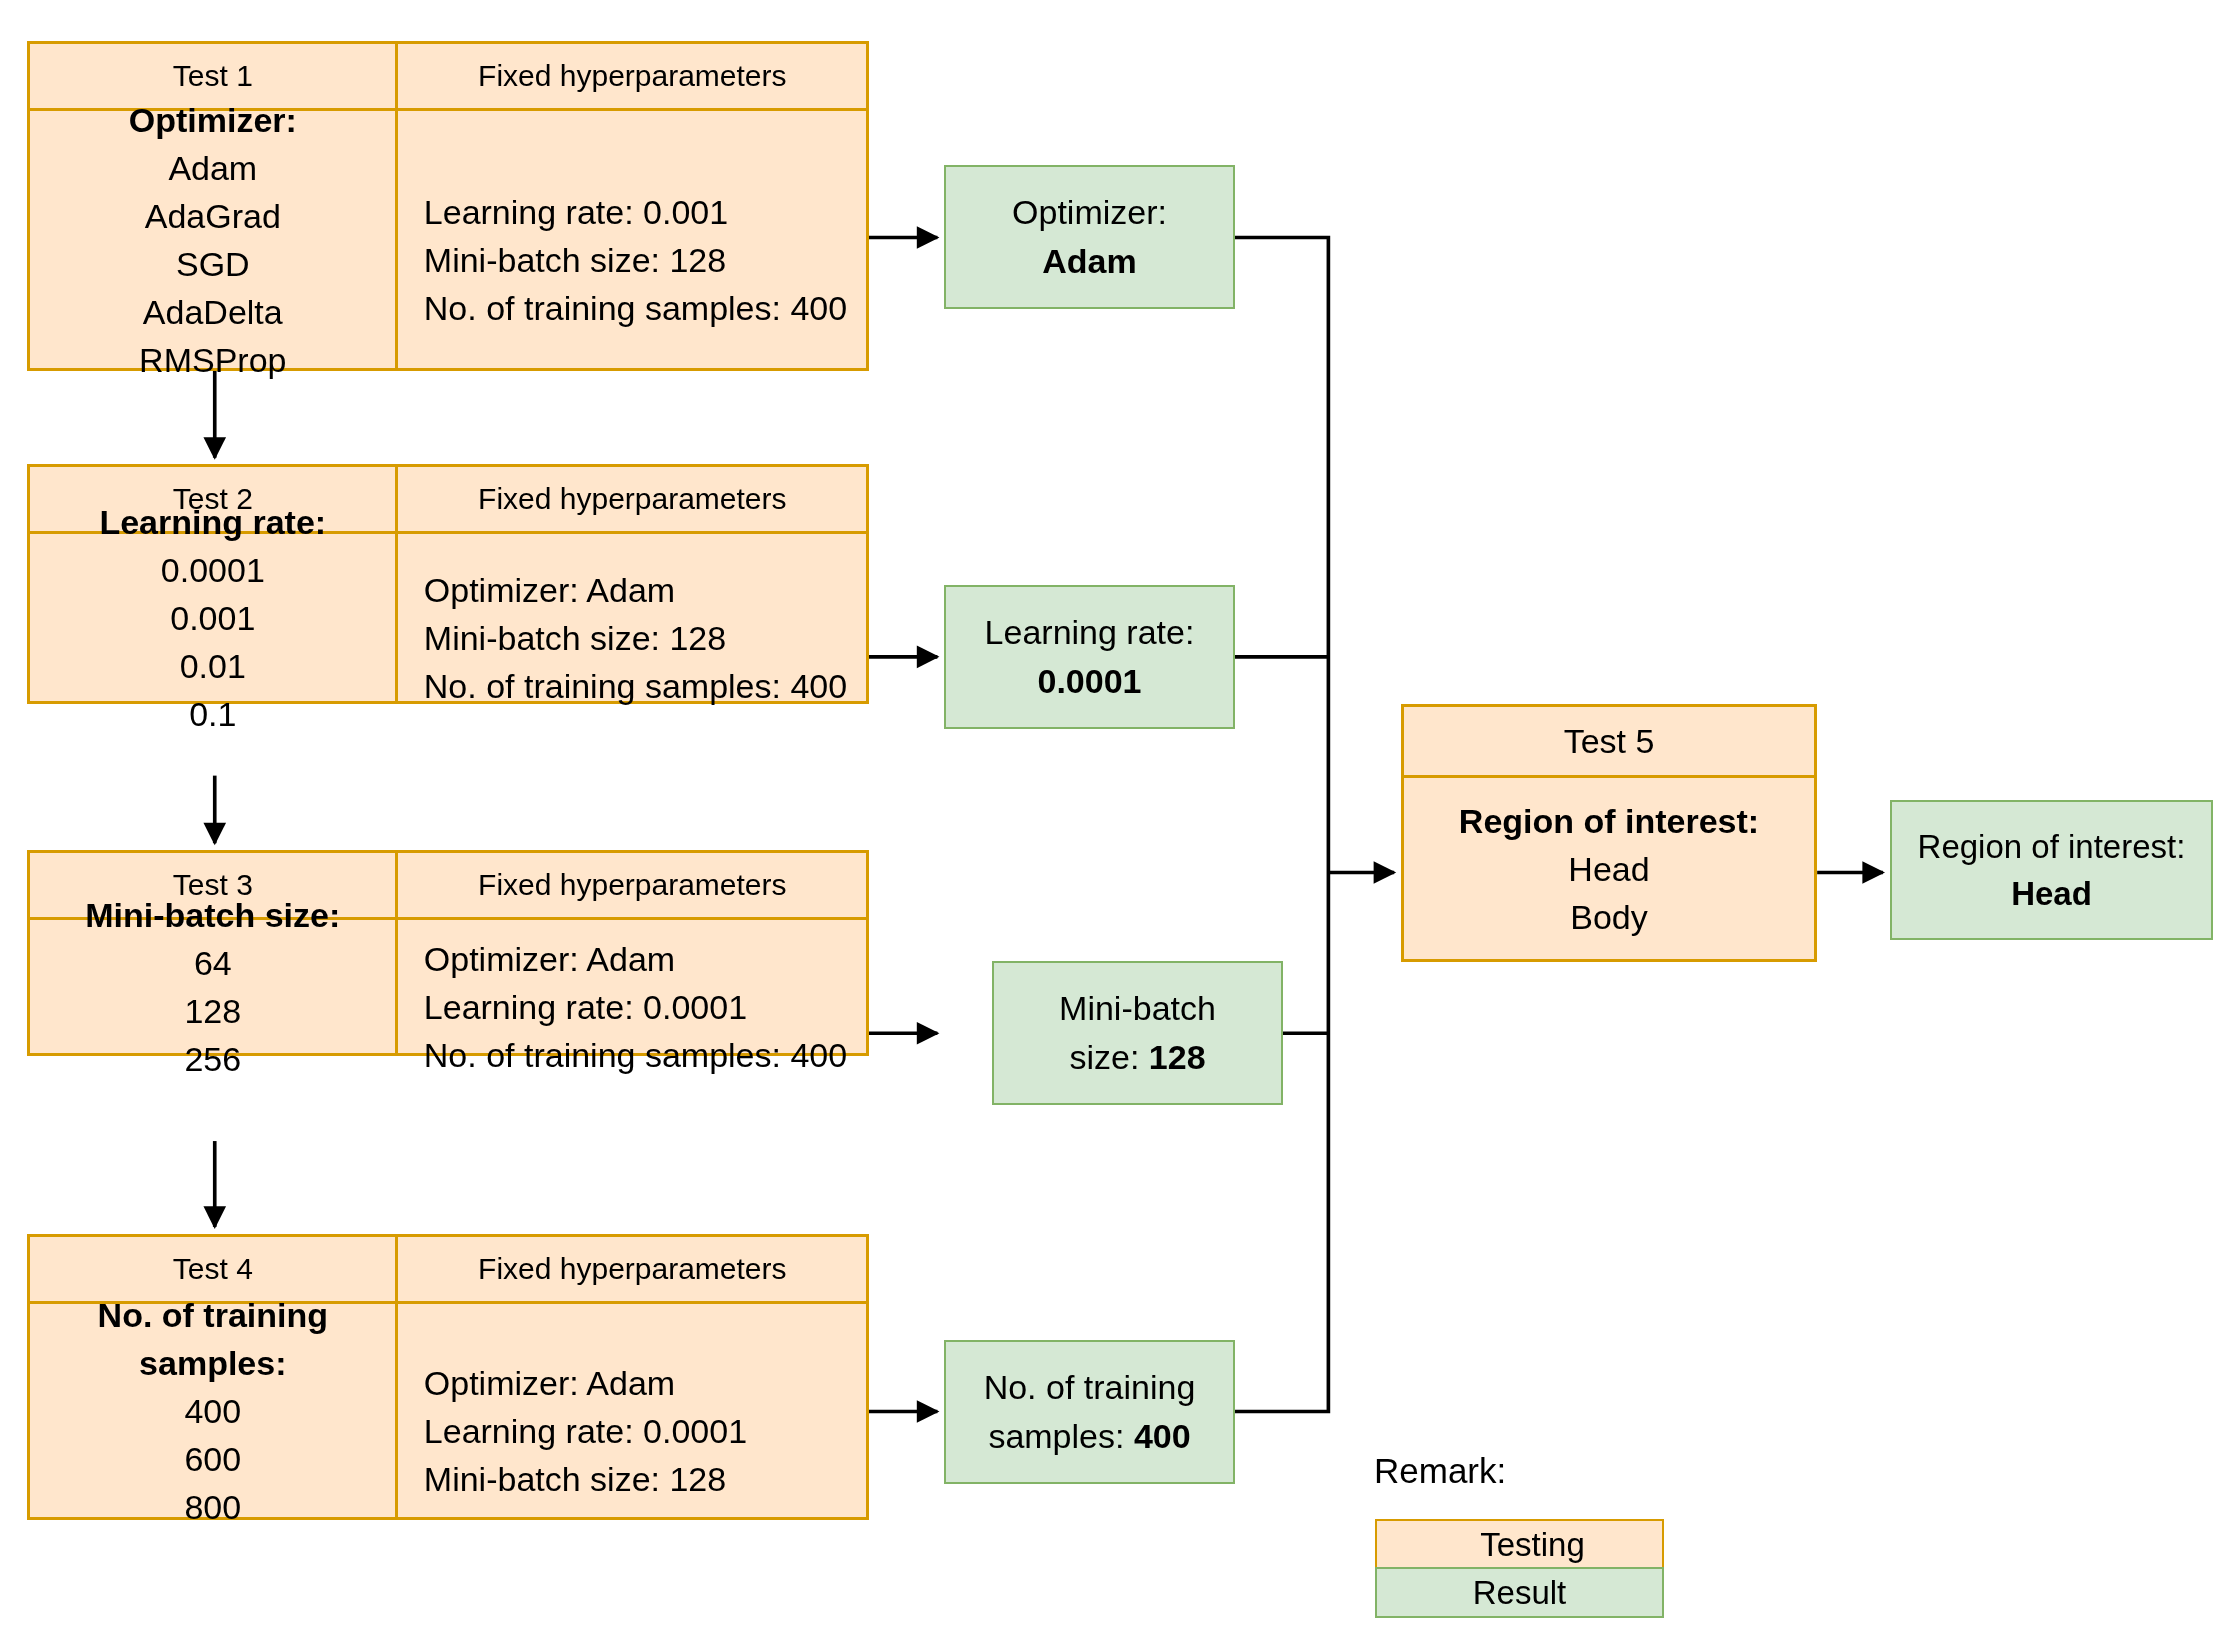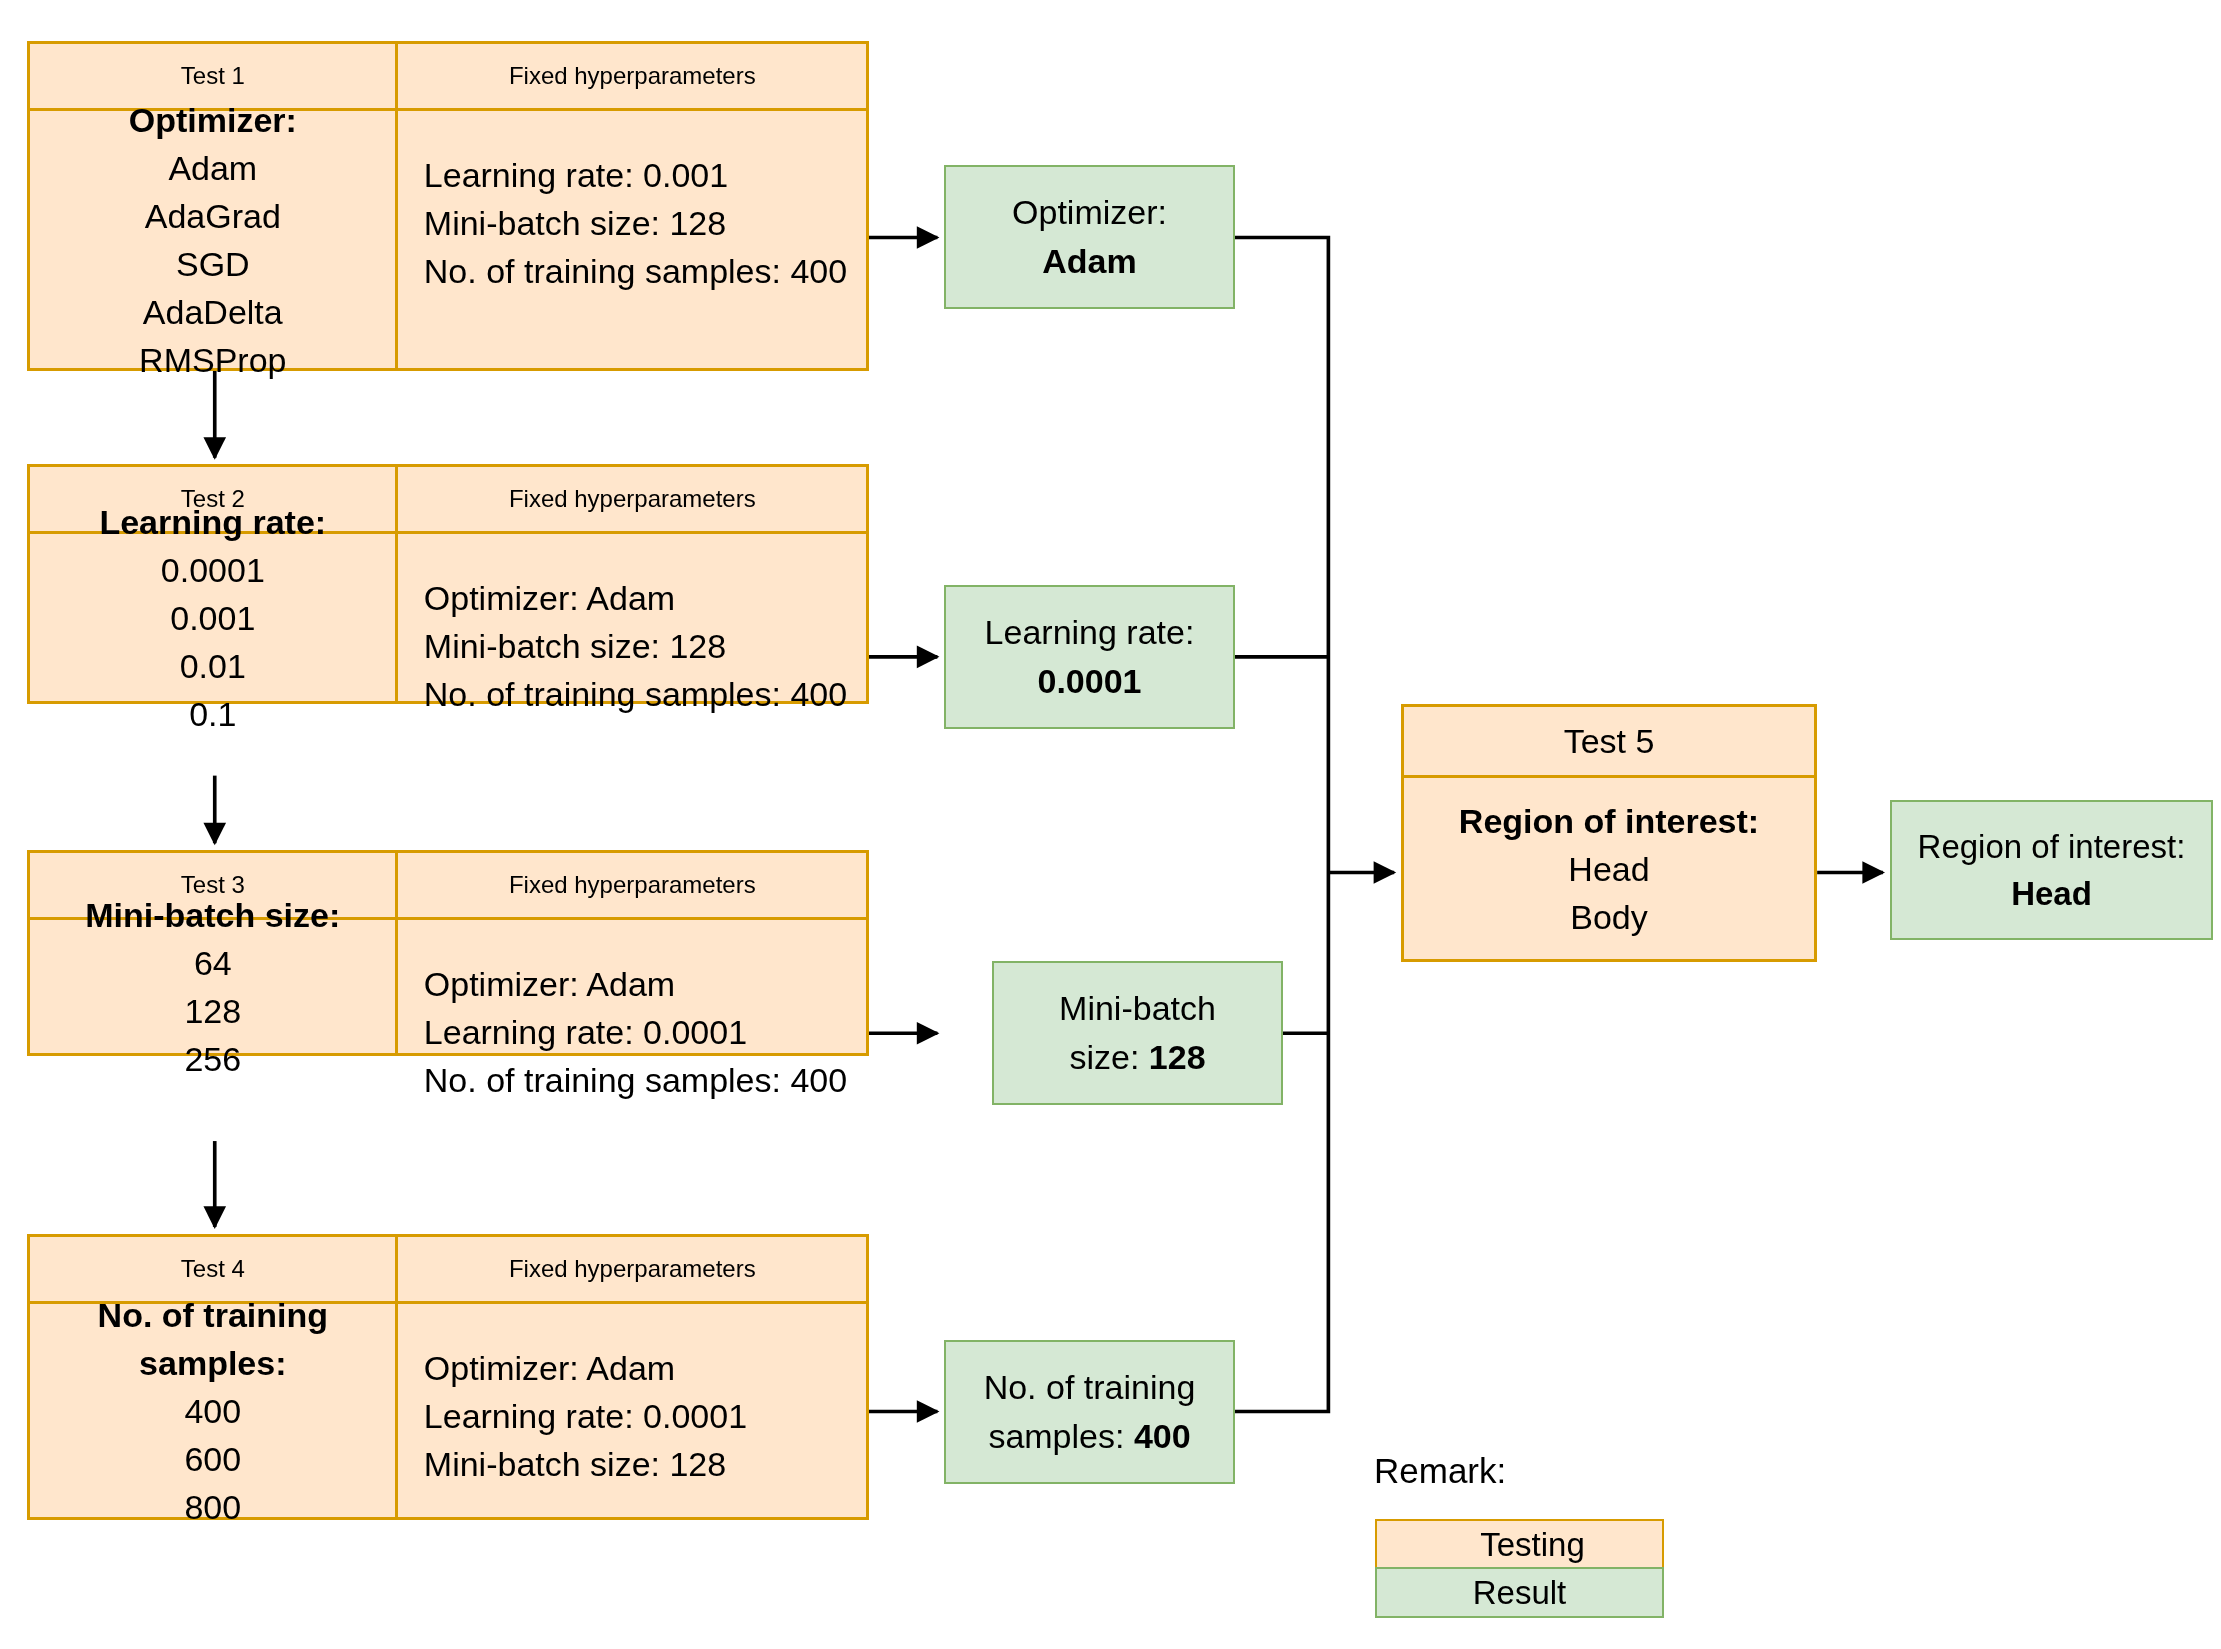--- a/index.html
+++ b/index.html
@@ -27,21 +27,21 @@
   }
   #t1 { top: 41px;   height: 330px; }
   #t2 { top: 464px;  height: 240px; }
   #t3 { top: 850px;  height: 206px; }
   #t4 { top: 1234px; height: 286px; }
 
   .tt-header {
     flex: 0 0 64px;
     display: flex;
     border-bottom: 3.7px solid var(--testing-border, #d79b00);
-    font-size: 24px;
+    font-size: 30px;
   }
   .tt-title {
     flex: 0 0 44%;
     box-sizing: border-box;
     border-right: 3.7px solid var(--testing-border, #d79b00);
     display: flex; align-items: center; justify-content: center;
   }
   .tt-fixed-h { flex: 1; display: flex; align-items: center; justify-content: center; }
 
   .tt-body { flex: 1; display: flex; min-height: 0; font-size: 34px; }
@@ -51,21 +51,21 @@
     border-right: 3.7px solid var(--testing-border, #d79b00);
     display: flex; flex-direction: column;
     align-items: center; justify-content: center;
     text-align: center;
     line-height: 48px;
     padding: 0 27.4px;
   }
   .tt-var-label { font-weight: bold; }
   .tt-fixed {
     flex: 1;
-    display: flex; flex-direction: column; 
+    display: flex; flex-direction: column; justify-content: center;
     padding-left: 25.6px;
     line-height: 48px;
     margin-top: 40px;
   }
 
   
   .result-box {
     position: absolute;
     left: 944px;
     width: 291px;

